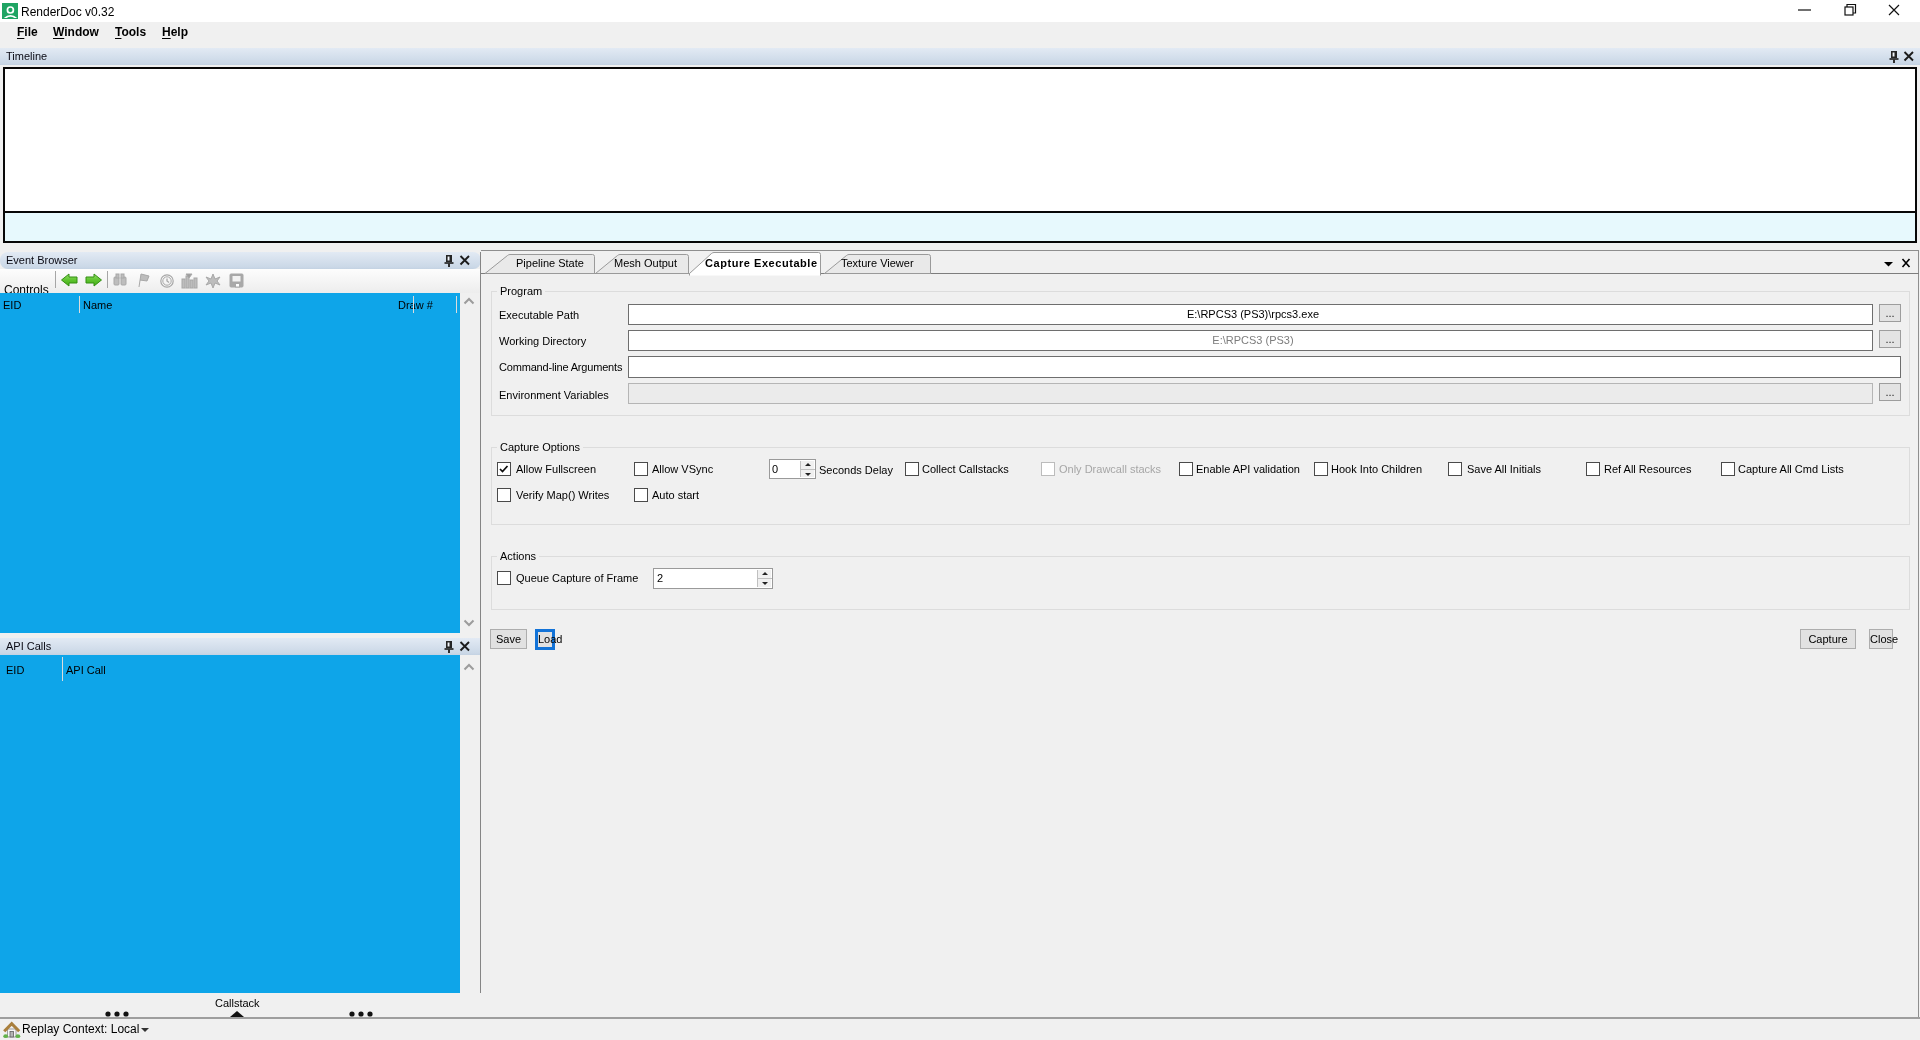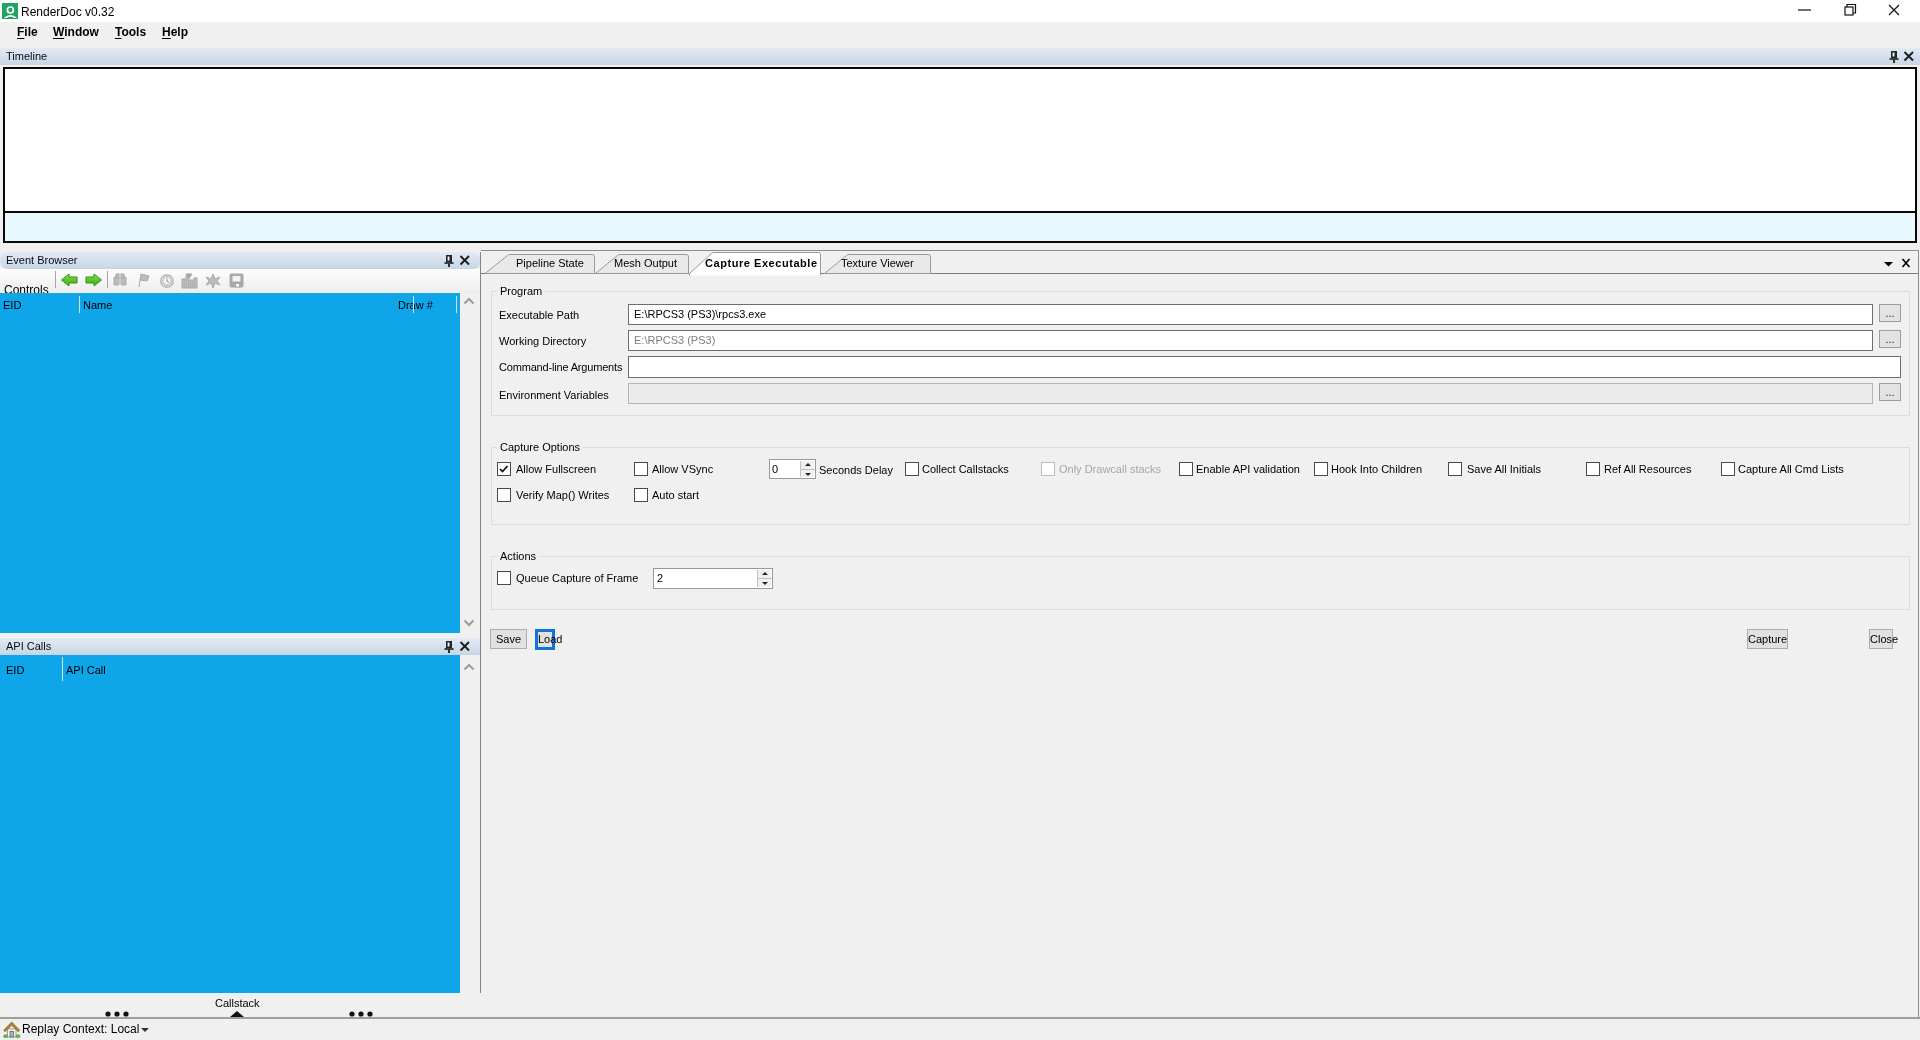--- a/index.html
+++ b/index.html
@@ -41,21 +41,21 @@
 .coldiv { position:absolute; width:1px; background:#dcdcdc; }
 .sbar { position:absolute; width:18px; background:#f0f0f0; }
 #leftborder { position:absolute; left:480px; top:252px; width:1px; height:741px; background:#858585; }
 
 #cstrip { position:absolute; left:0; top:993px; width:1920px; height:25px; background:#f0f0f0; }
 #statusbar { position:absolute; left:0; top:1019px; width:1920px; height:21px; background:#f0f0f0; font-size:12px; }
 
 .groupbox { position:absolute; border:1px solid #dcdcdc; }
 .gblabel { position:absolute; top:-7px; left:5px; background:#f0f0f0; padding:0 3px; font-size:11px; }
 .field { position:absolute; height:21px; border:1px solid #6e6e6e; background:#fff; font-size:11px;
-  line-height:19px; padding-left:5px; white-space:pre; }
+  line-height:19px; padding-left:5px; white-space:pre;text-align:center; }
 .field.dis { background:#ebebeb; border-color:#b5b5b5; }
 .dots { position:absolute; width:22px; height:18px; background:#e3e3e3; border:1px solid #9d9d9d;
   text-align:center; line-height:17px; font-size:11px; color:#222; }
 .cb { position:absolute; width:14px; height:14px; border:1px solid #4a4a4a; background:#fff; }
 .cb.dis { border-color:#bcbcbc; }
 .cblbl { position:absolute; font-size:11px; white-space:pre; }
 .cblbl.dis { color:#a6a6a6; }
 .btn { position:absolute; background:#e1e1e1; border:1px solid #adadad; font-size:11px;
   text-align:center; }
 .spin { position:absolute; border:1px solid #9a9a9a; background:#fff; font-size:11px; }
@@ -310,14 +310,14 @@
   <svg width="14" height="8" style="display:block">
         <path d="M4 5 L7 2 L10 5 Z" fill="#222"></path>
       </svg>
   <svg width="14" height="10" style="display:block;border-top:1px solid #c0c0c0">
         <path d="M4 3 L7 6 L10 3 Z" fill="#222"></path>
       </svg>
 </span></div>
 
 <div class="btn" style="left:490px;top:629px;width:37px;height:20px;line-height:18px">Save</div>
 <div class="btn" style="left:535px;top:629px;width:20px;height:21px;line-height:14px;border:3px solid #1273d8">Load</div>
-<div class="btn" style="left:1747px;top:629px;width:41px;height:20px;line-height:18px">Capture</div>
+<div class="btn" style="left:1800px;top:629px;width:56px;height:20px;line-height:18px">Capture</div>
 <div class="btn" style="left:1869px;top:629px;width:24px;height:20px;line-height:18px">Close</div>
 
 </body></html>

